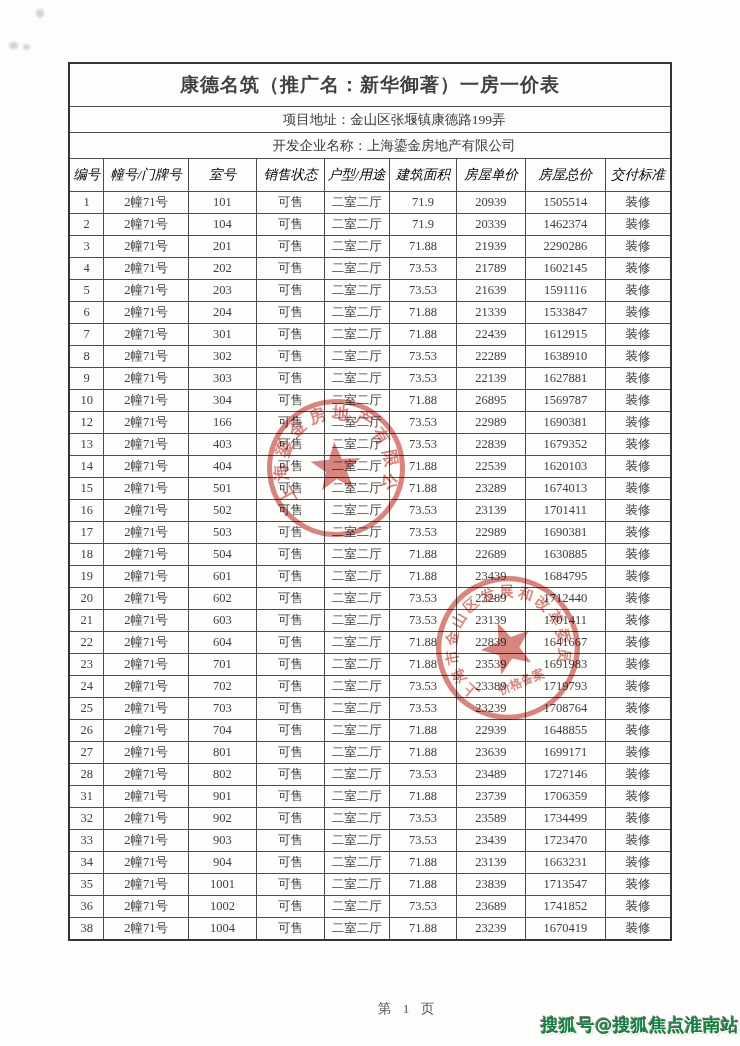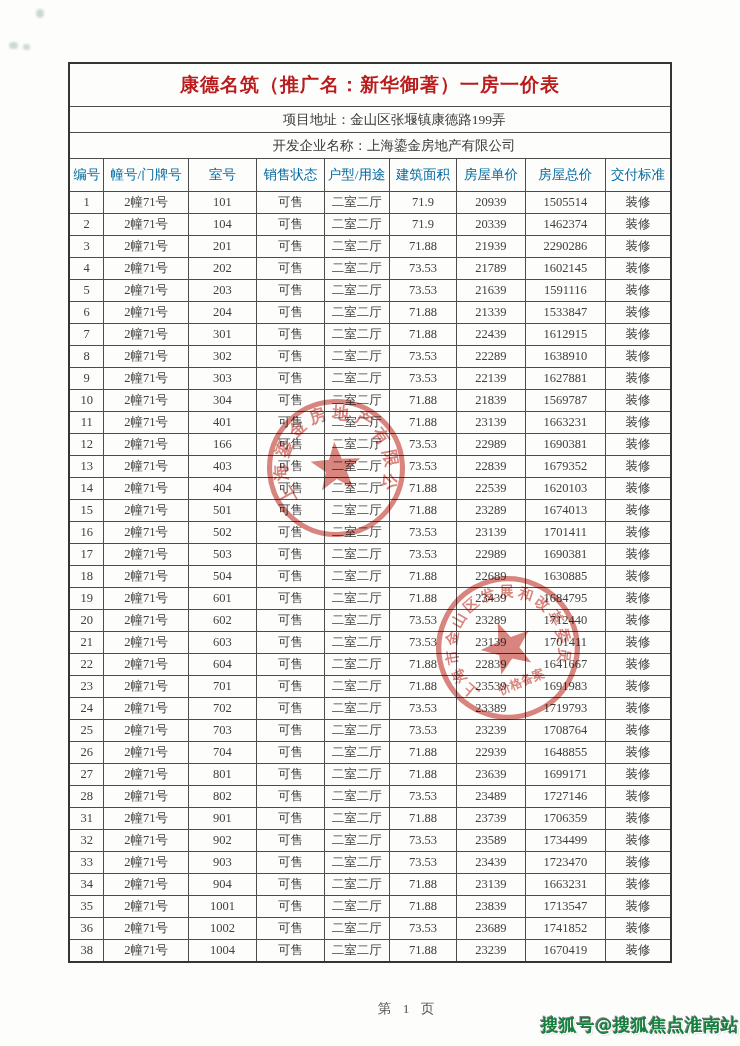--- a/index.html
+++ b/index.html
@@ -18,24 +18,24 @@
     background:transparent;
   }
   .price-table th,.price-table td{
     border:1px solid #4d4d4d;
     text-align:center;vertical-align:middle;
     font-weight:normal;padding:0;
     overflow:hidden;white-space:nowrap;
   }
   .price-table{border:2px solid #353535;}
   .row-title th{
-    height:42px;font-size:19px;font-weight:bold;color:#b91c1c;letter-spacing:1px;margin-left:12px;
+    height:42px;font-size:19px;font-weight:bold;color:#404040;letter-spacing:1px;margin-left:12px;
   }
   .row-meta th{height:25px;font-size:13.5px;color:#3a3a3a;padding-left:48px;}
-  .row-cols th{height:32px;font-size:13.5px;color:#0369a1;}
+  .row-cols th{height:32px;font-size:13.5px;color:#000000;font-style:italic;}
   .price-table tbody td{height:21px;font-size:12.5px;color:#404040;}
 
   
   .stamp{
     position:absolute;mix-blend-mode:multiply;opacity:.62;pointer-events:none;
   }
   .stamp svg{display:block;width:100%;height:100%;}
   .stamp-1{left:263px;top:395px;width:146px;height:146px;transform:rotate(-4deg);}
   .stamp-2{left:432px;top:572px;width:152px;height:152px;transform:rotate(-22deg);}
 
@@ -201,33 +201,22 @@
           <td>1627881</td>
           <td>装修</td>
         </tr>
         <tr>
           <td>10</td>
           <td>2幢71号</td>
           <td>304</td>
           <td>可售</td>
           <td>二室二厅</td>
           <td>71.88</td>
-          <td>21839</td>
+          <td>26895</td>
           <td>1569787</td>
-          <td>装修</td>
-        </tr>
-        <tr>
-          <td>11</td>
-          <td>2幢71号</td>
-          <td>401</td>
-          <td>可售</td>
-          <td>二室二厅</td>
-          <td>71.88</td>
-          <td>23139</td>
-          <td>1663231</td>
           <td>装修</td>
         </tr>
         <tr>
           <td>12</td>
           <td>2幢71号</td>
           <td>166</td>
           <td>可售</td>
           <td>二室二厅</td>
           <td>73.53</td>
           <td>22989</td>

